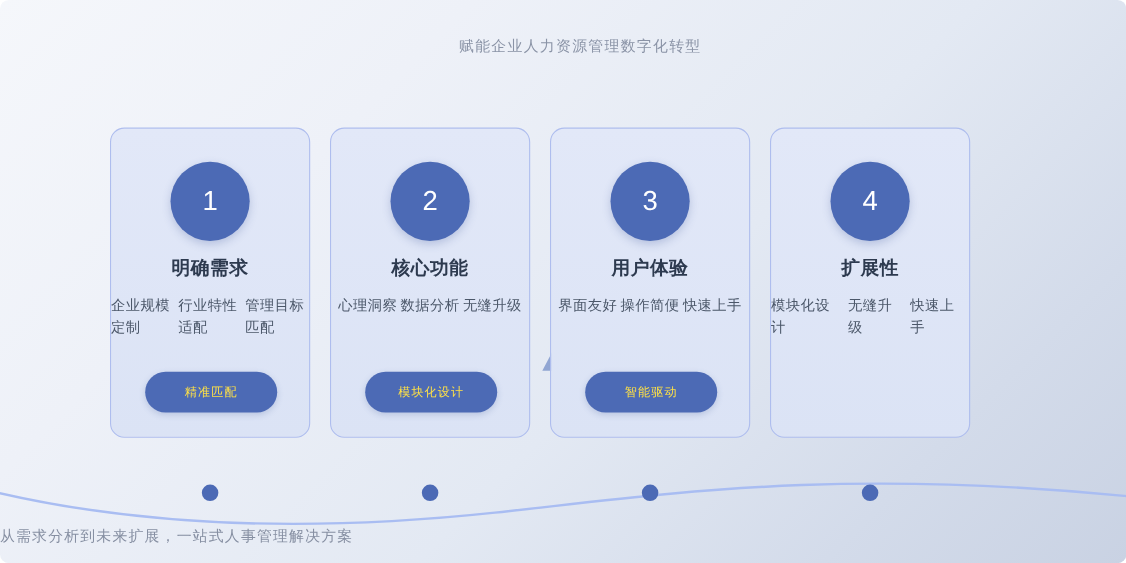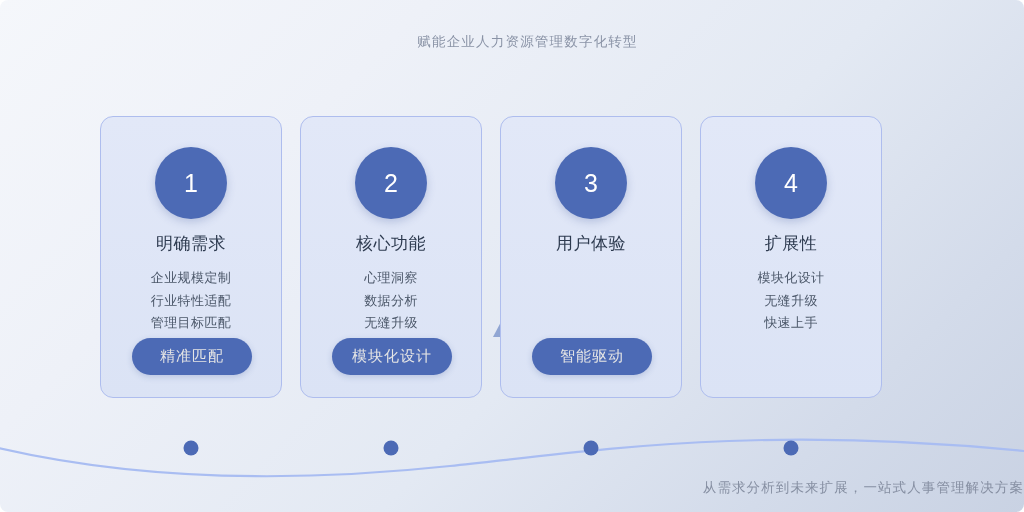--- a/index.html
+++ b/index.html
@@ -56,45 +56,45 @@
   }
   .badge {
     width:72px; height:72px; border-radius:50%;
     background:#4c6ab5;
     box-shadow:0 3px 8px rgba(60,85,150,.25);
     display:flex; align-items:center; justify-content:center;
     color:#ffffff; font-size:25px; font-weight:400;
   }
   .card-title {
     margin-top:13px;
-    font-size:17px; font-weight:normal; color:#2d3a4f; letter-spacing:.5px;
+    font-size:17px; font-weight:bold; color:#2d3a4f; letter-spacing:.5px;
   }
   .card-items {
     margin-top:13px;
-    display:flex; flex-direction:column; align-items:center; gap:3px;
+    display:flex; flex-direction:row; align-items:center; gap:3px;
   }
   .card-item { font-size:13px; color:#4b5769; line-height:1.5; letter-spacing:.4px; }
   .card-btn {
     position:absolute; bottom:22px; left:31px;
     width:120px; height:37px; border-radius:19px;
     background:#4c6ab5; border:none;
-    color:#e5e5e5; font-size:15px; letter-spacing:1px;
+    color:#fde047; font-size:11px; letter-spacing:1px;
     font-family:Liberation Mono, monospace;
     cursor:pointer;
     box-shadow:0 2px 6px rgba(60,85,150,.22);
   }
   
   .dots { position:absolute; left:0; top:0; width:1024px; height:512px; pointer-events:none; }
   .dot {
     position:absolute; width:15px; height:15px; border-radius:50%;
     background:#4c6ab5; transform:translate(-50%,-50%);
   }
   
   .footer {
-    position:absolute; left:0; top:479px; width:1024px; text-align:right;
+    position:absolute; left:0; top:479px; width:1024px; text-align:left;
     font-size:13.5px; color:#868fa2; letter-spacing:1.1px;
   }
 </style>
 </head>
 <body>
 
 <div id="stage">
 
   <svg class="wave-layer" viewBox="0 0 1024 512" width="1024" height="512" preserveAspectRatio="none">
     <path d="M -10 446 C 140 482, 300 482, 450 466 C 600 450, 760 424, 1034 452" fill="none" stroke="#a9bdf2" stroke-width="2.2" stroke-linecap="round"></path>
@@ -132,20 +132,25 @@
         <div class="card-item">无缝升级</div>
       </div>
       <button class="card-btn">模块化设计</button>
     </div>
 
     <div class="card">
       <div class="badge">
         <span>3</span>
       </div>
       <div class="card-title">用户体验</div>
+      <div class="card-items">
+        <div class="card-item">界面友好</div>
+        <div class="card-item">操作简便</div>
+        <div class="card-item">快速上手</div>
+      </div>
       <button class="card-btn">智能驱动</button>
     </div>
 
     <div class="card">
       <div class="badge">
         <span>4</span>
       </div>
       <div class="card-title">扩展性</div>
       <div class="card-items">
         <div class="card-item">模块化设计</div>

